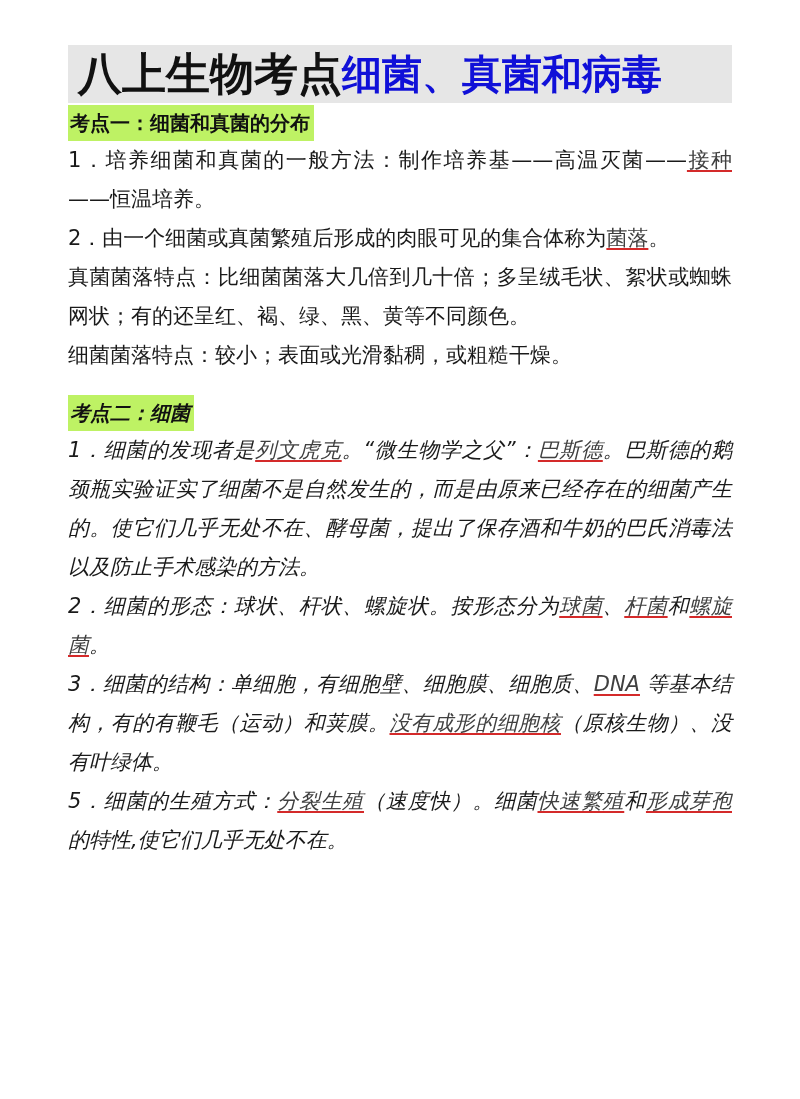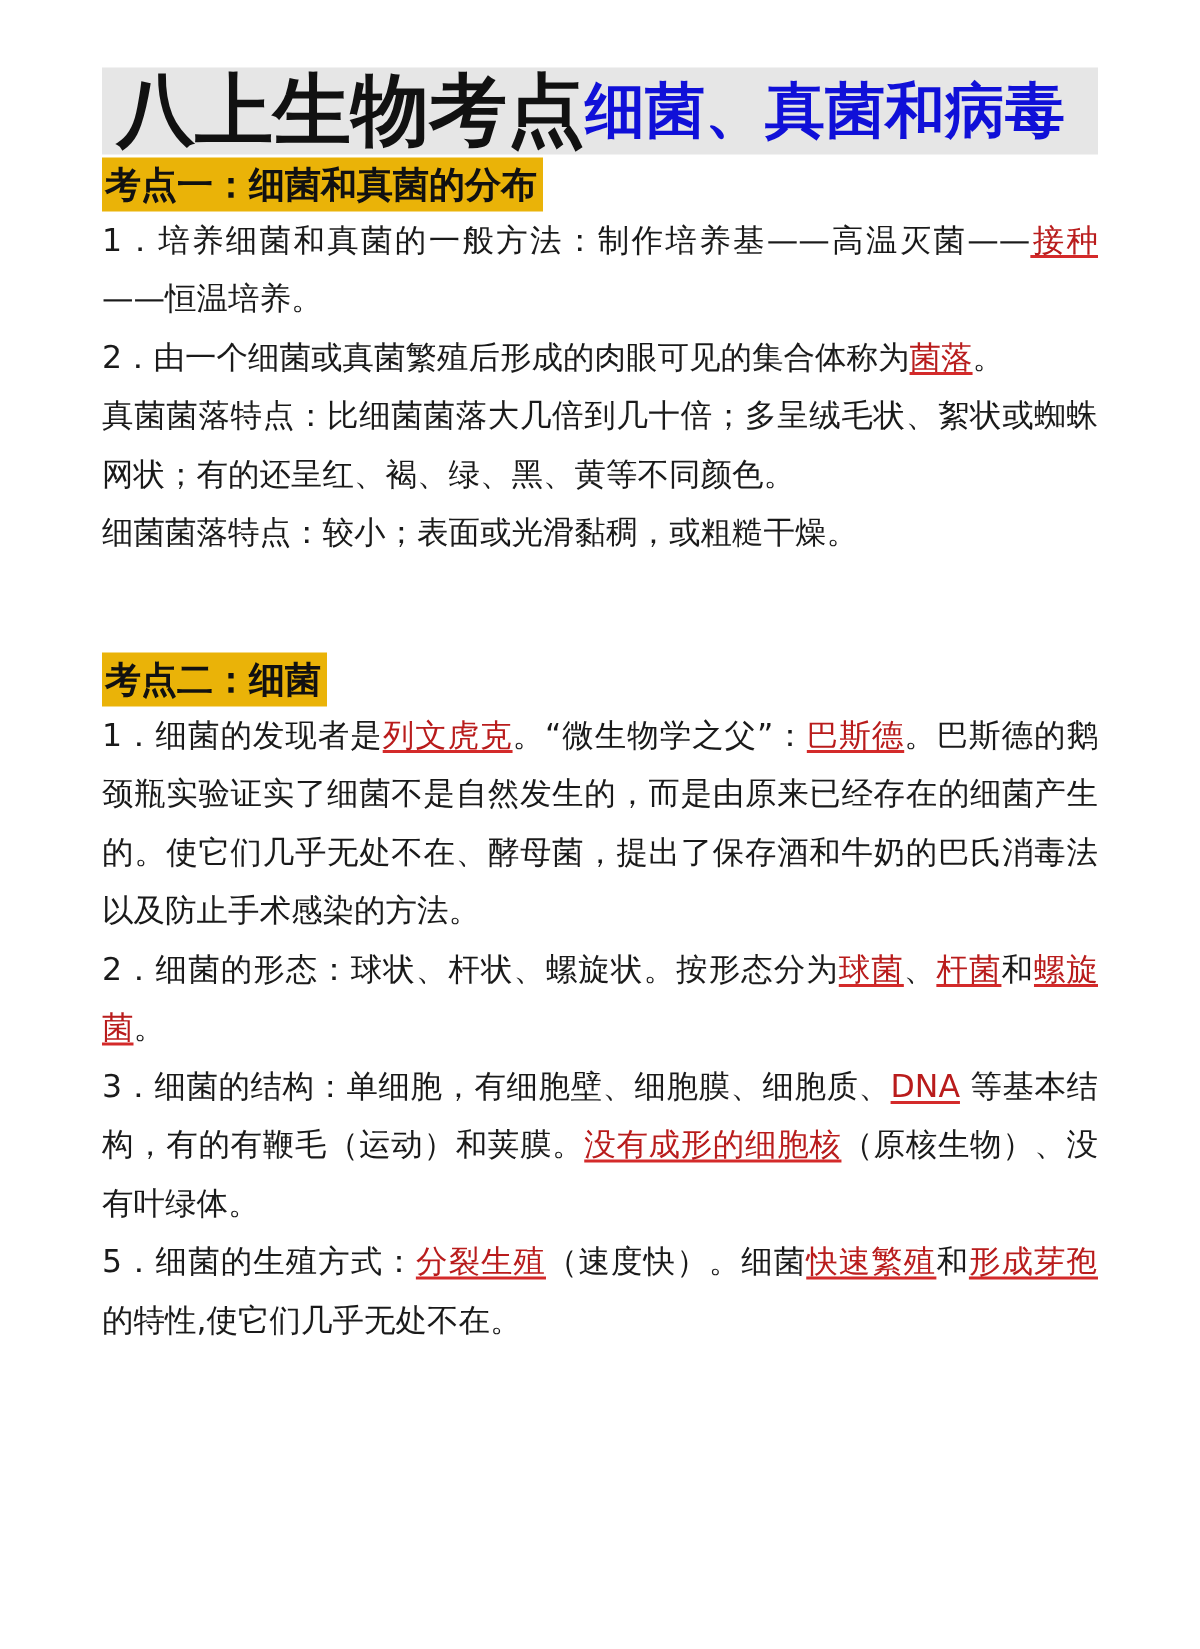--- a/index.html
+++ b/index.html
@@ -24,52 +24,52 @@
     .title-bar {
       background: #e6e6e6;
       height: 58px;
       display: flex;
       align-items: center;
       padding-left: 10px;
       box-sizing: border-box;
       white-space: nowrap;
     }
     .title-black {
-      font-size: 52px;
+      font-size: 44px;
       font-weight: bold;
       color: #111111;
       letter-spacing: 0px;
       line-height: 1;
     }
     .title-blue {
       font-size: 40px;
       font-weight: bold;
       color: #1010d8;
       line-height: 1;
     }
     .section-heading {
       display: inline-block;
-      background: #eab308;
-      font-size: 24px;
+      background: #bef264;
+      font-size: 20px;
       font-weight: bold;
       color: #111111;
       padding: 4px 4px 4px 2px;
       line-height: 28px;
     }
     .section-1 { margin-top: 2px; }
-    .section-2 { margin-top: 60px; }
+    .section-2 { margin-top: 20px; font-style: italic; }
     .para {
       font-size: 21px;
       line-height: 39px;
       color: #1a1a1a;
       margin: 0;
       text-align: justify;
     }
     .kw {
-      color: #b91c1c;
+      color: #404040;
       text-decoration: underline;
       text-decoration-color: #d42a2a;
       text-underline-offset: 3px;
     }
   </style>
 </head>
 <body>
 
 <div class="page">
 

